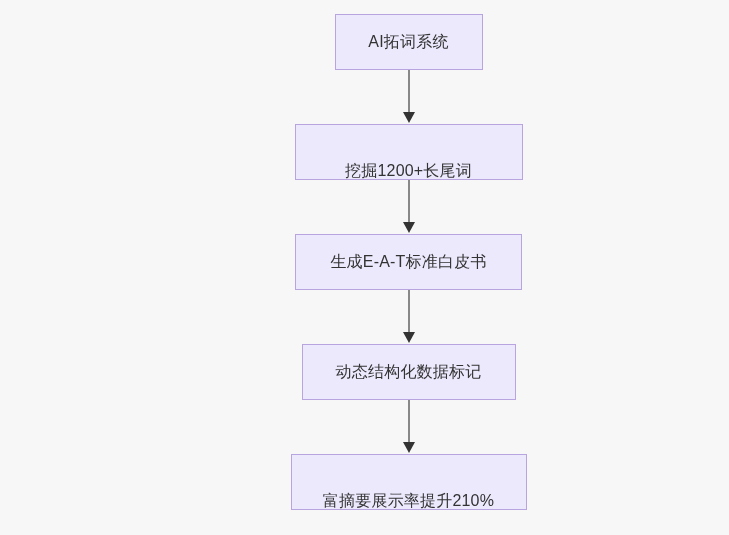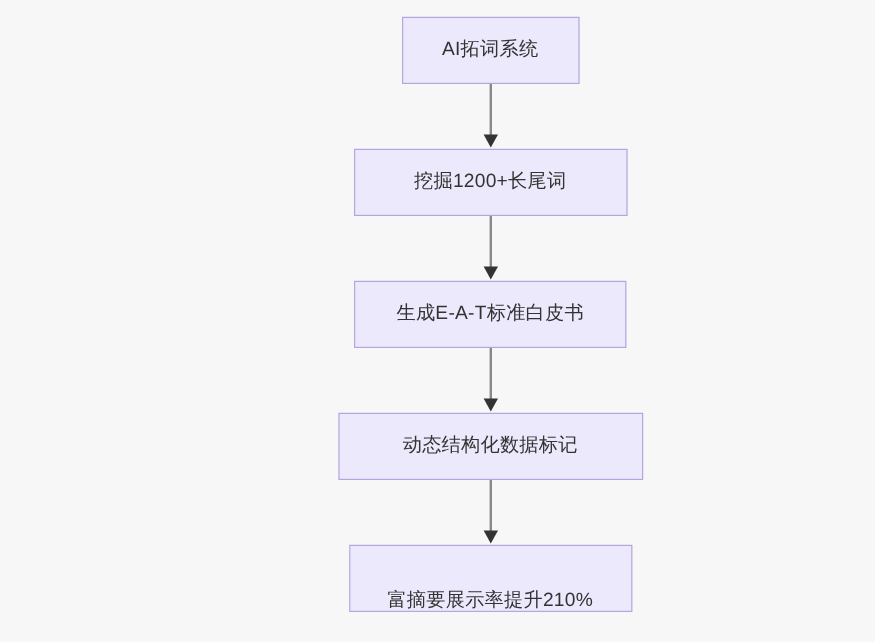--- a/index.html
+++ b/index.html
@@ -91,39 +91,39 @@
 
     <div class="node" style="width:148px;">
       <span class="node-label">AI拓词系统</span>
     </div>
 
     <div class="connector">
       <div class="line"></div>
       <div class="arrowhead"></div>
     </div>
 
-    <div class="node" style="width:228px;">
+    <div class="node" style="width:228px;align-items:flex-end;">
       <span class="node-label">挖掘1200+长尾词</span>
     </div>
 
     <div class="connector">
       <div class="line"></div>
       <div class="arrowhead"></div>
     </div>
 
     <div class="node" style="width:227px;">
       <span class="node-label">生成E-A-T标准白皮书</span>
     </div>
 
     <div class="connector">
       <div class="line"></div>
       <div class="arrowhead"></div>
     </div>
 
-    <div class="node" style="width:254px;">
+    <div class="node" style="width:214px;">
       <span class="node-label">动态结构化数据标记</span>
     </div>
 
     <div class="connector">
       <div class="line"></div>
       <div class="arrowhead"></div>
     </div>
 
     <div class="node" style="width:236px;align-items:flex-end;">
       <span class="node-label">富摘要展示率提升210%</span>

